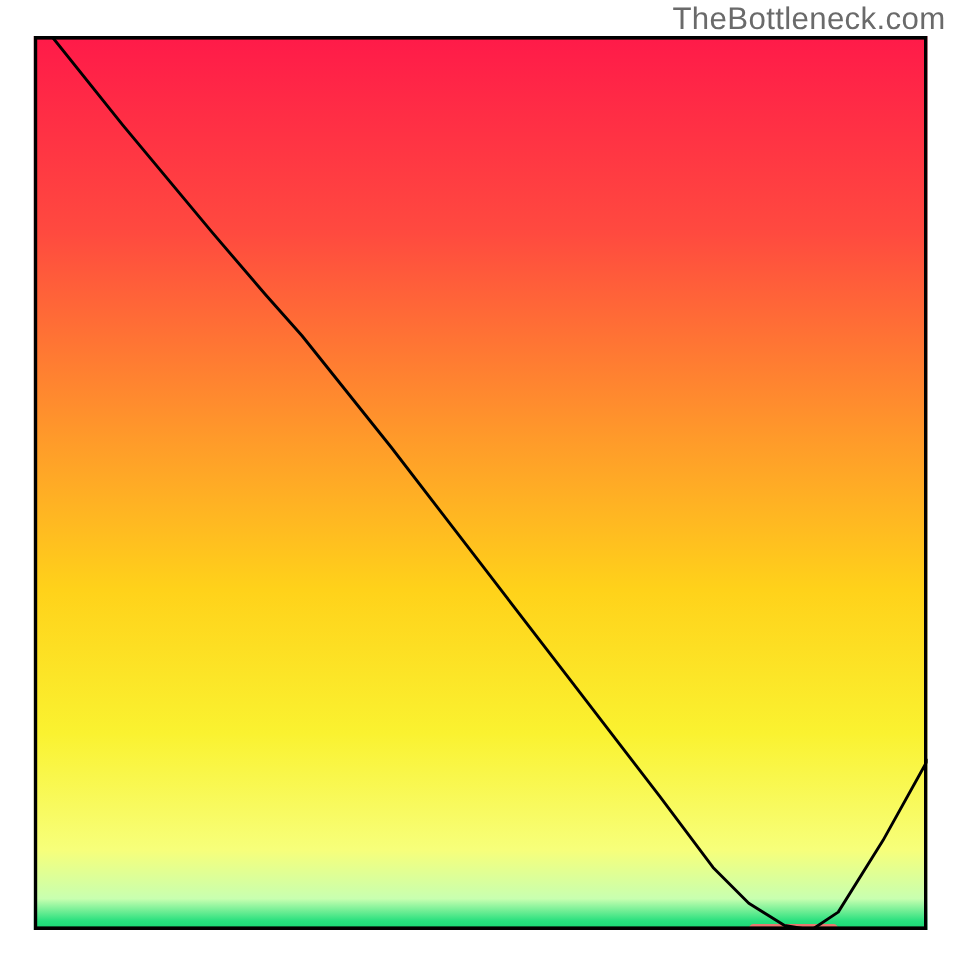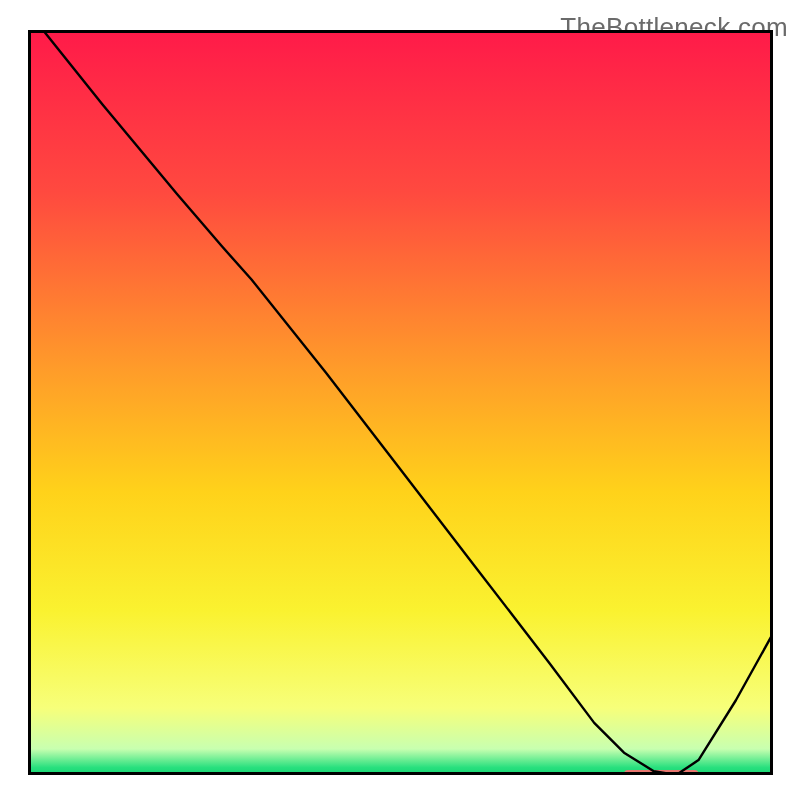--- a/index.html
+++ b/index.html
@@ -11,21 +11,21 @@
     font-family: Arial, Helvetica, sans-serif;
     overflow: hidden;
   }
   .wrap {
     position: relative;
     width: 800px;
     height: 800px;
   }
   .watermark {
     position: absolute;
-    top: 12px;
+    top: 0;
     right: 12px;
     color: #6a6a6a;
     font-size: 26px;
     font-weight: 400;
     letter-spacing: 0.3px;
   }
   .plot {
     position: absolute;
     left: 28px;
     top: 30px;

